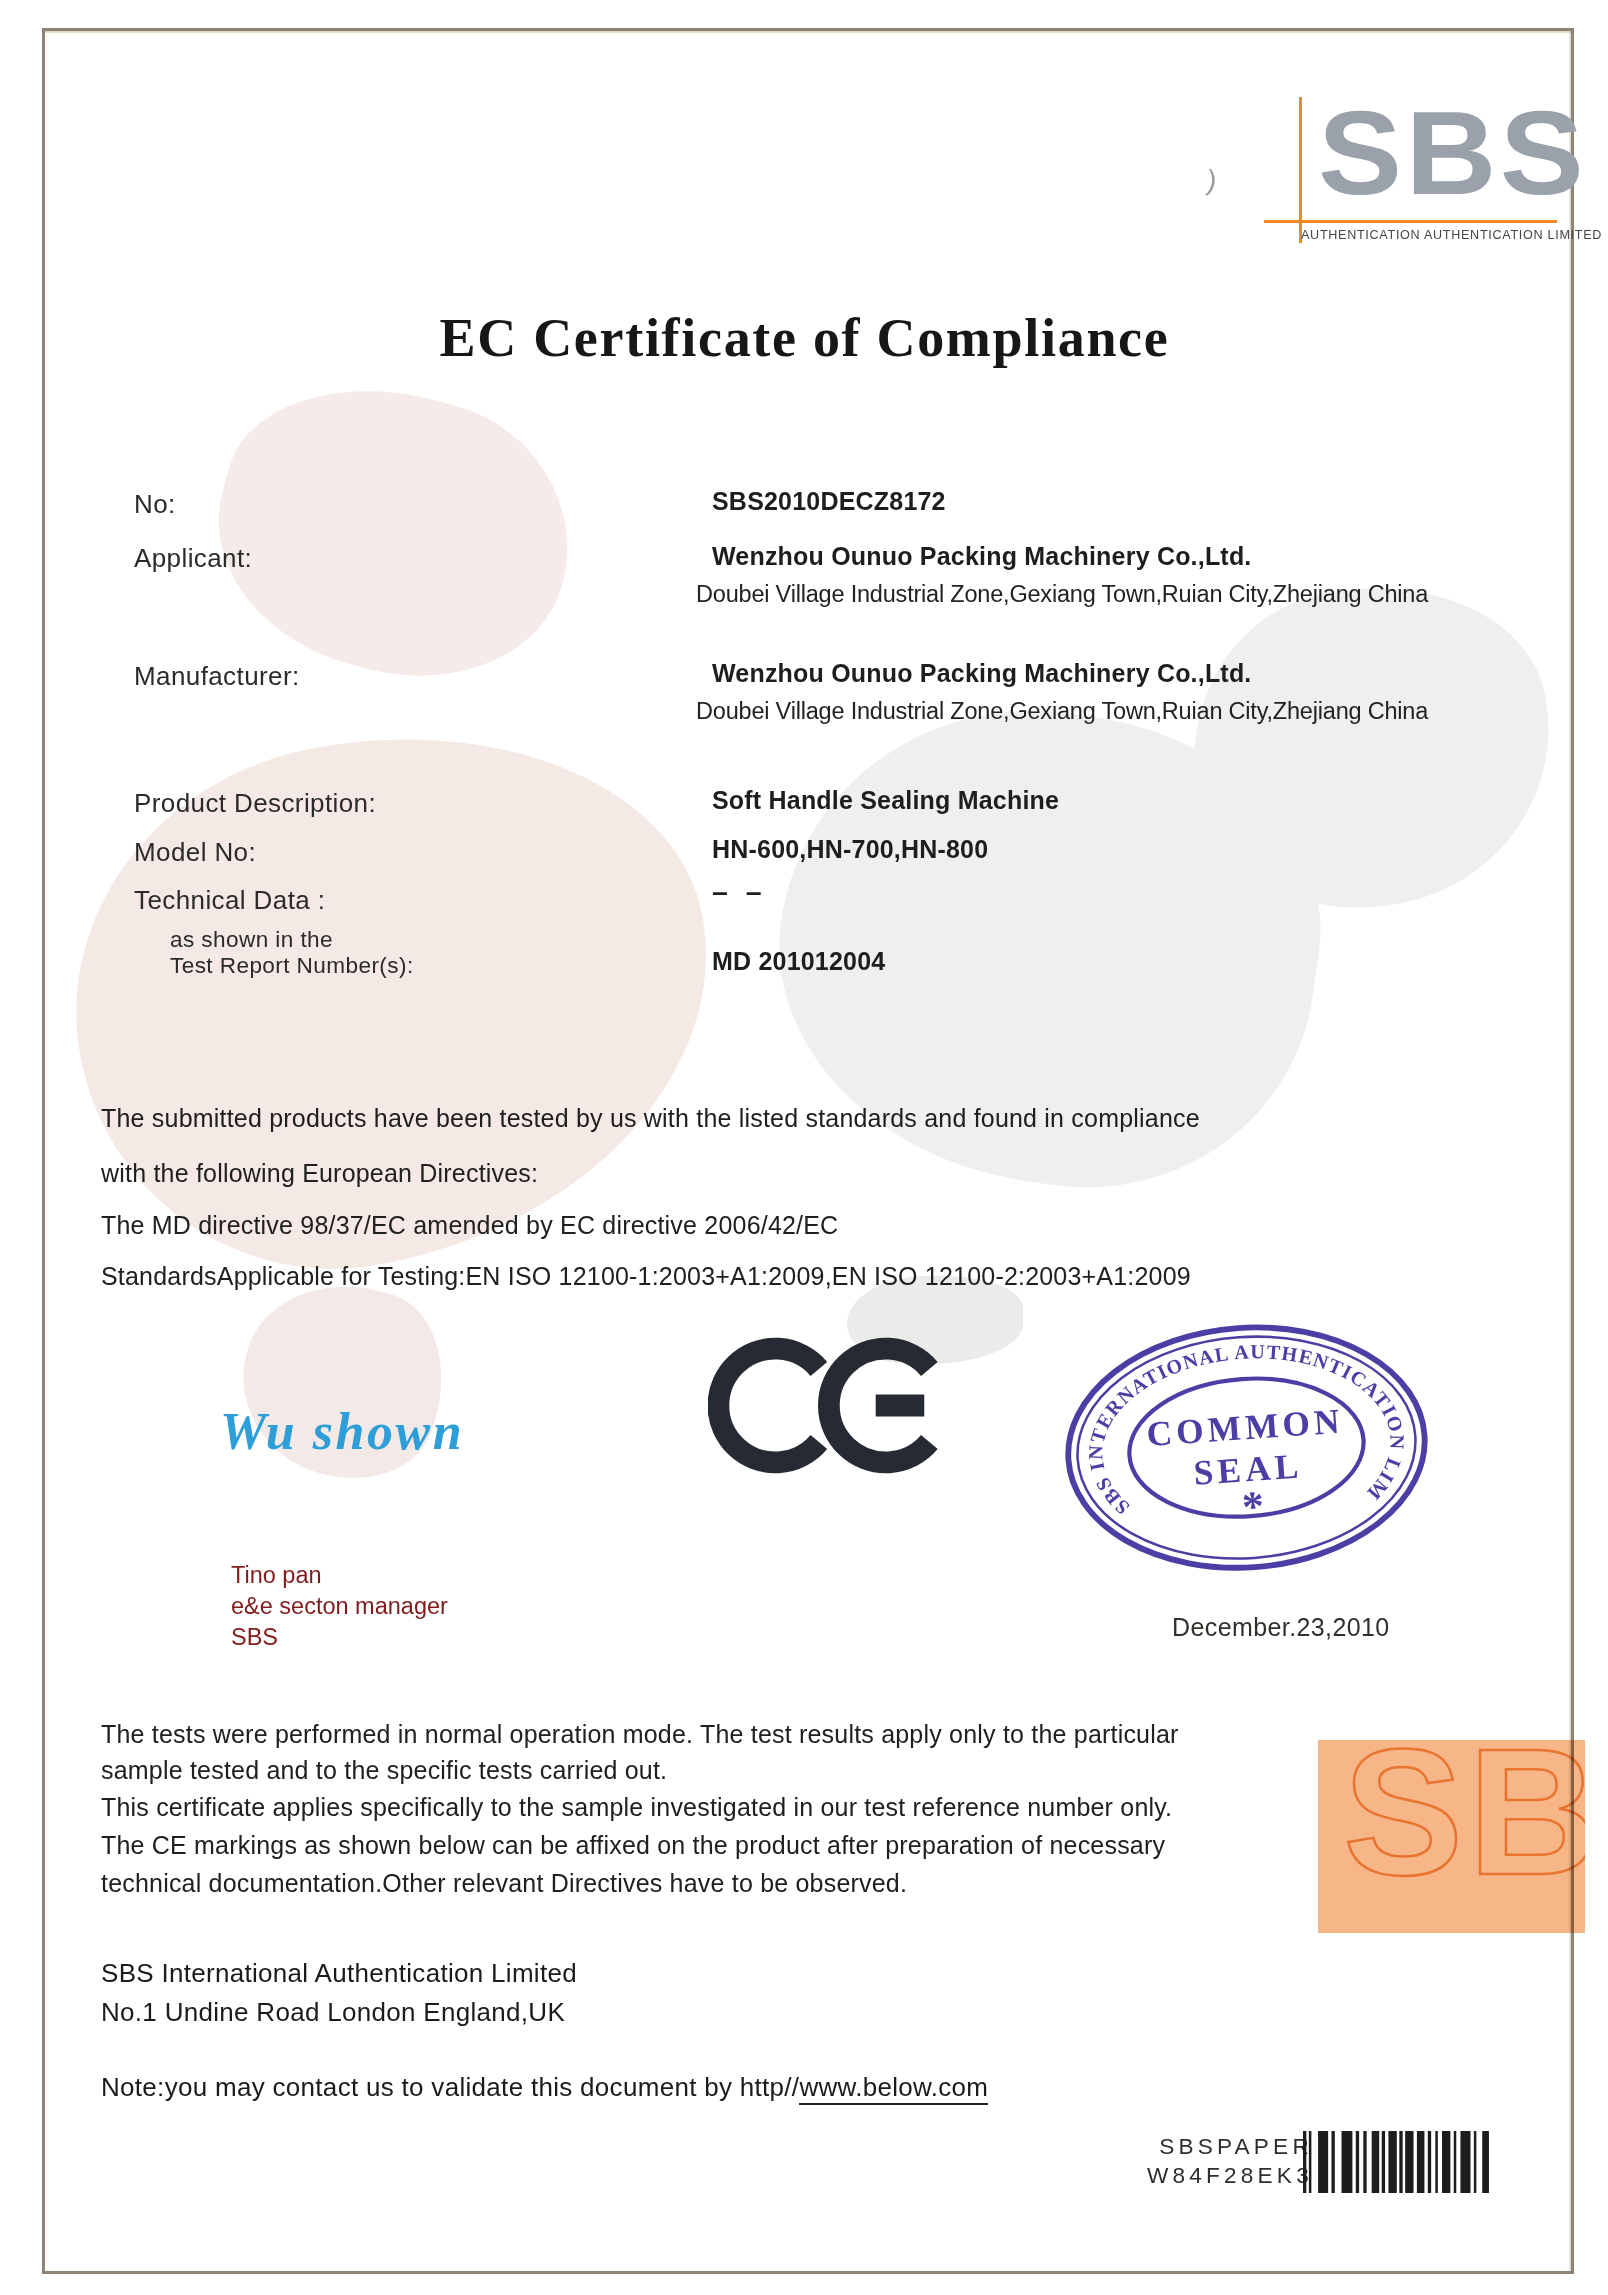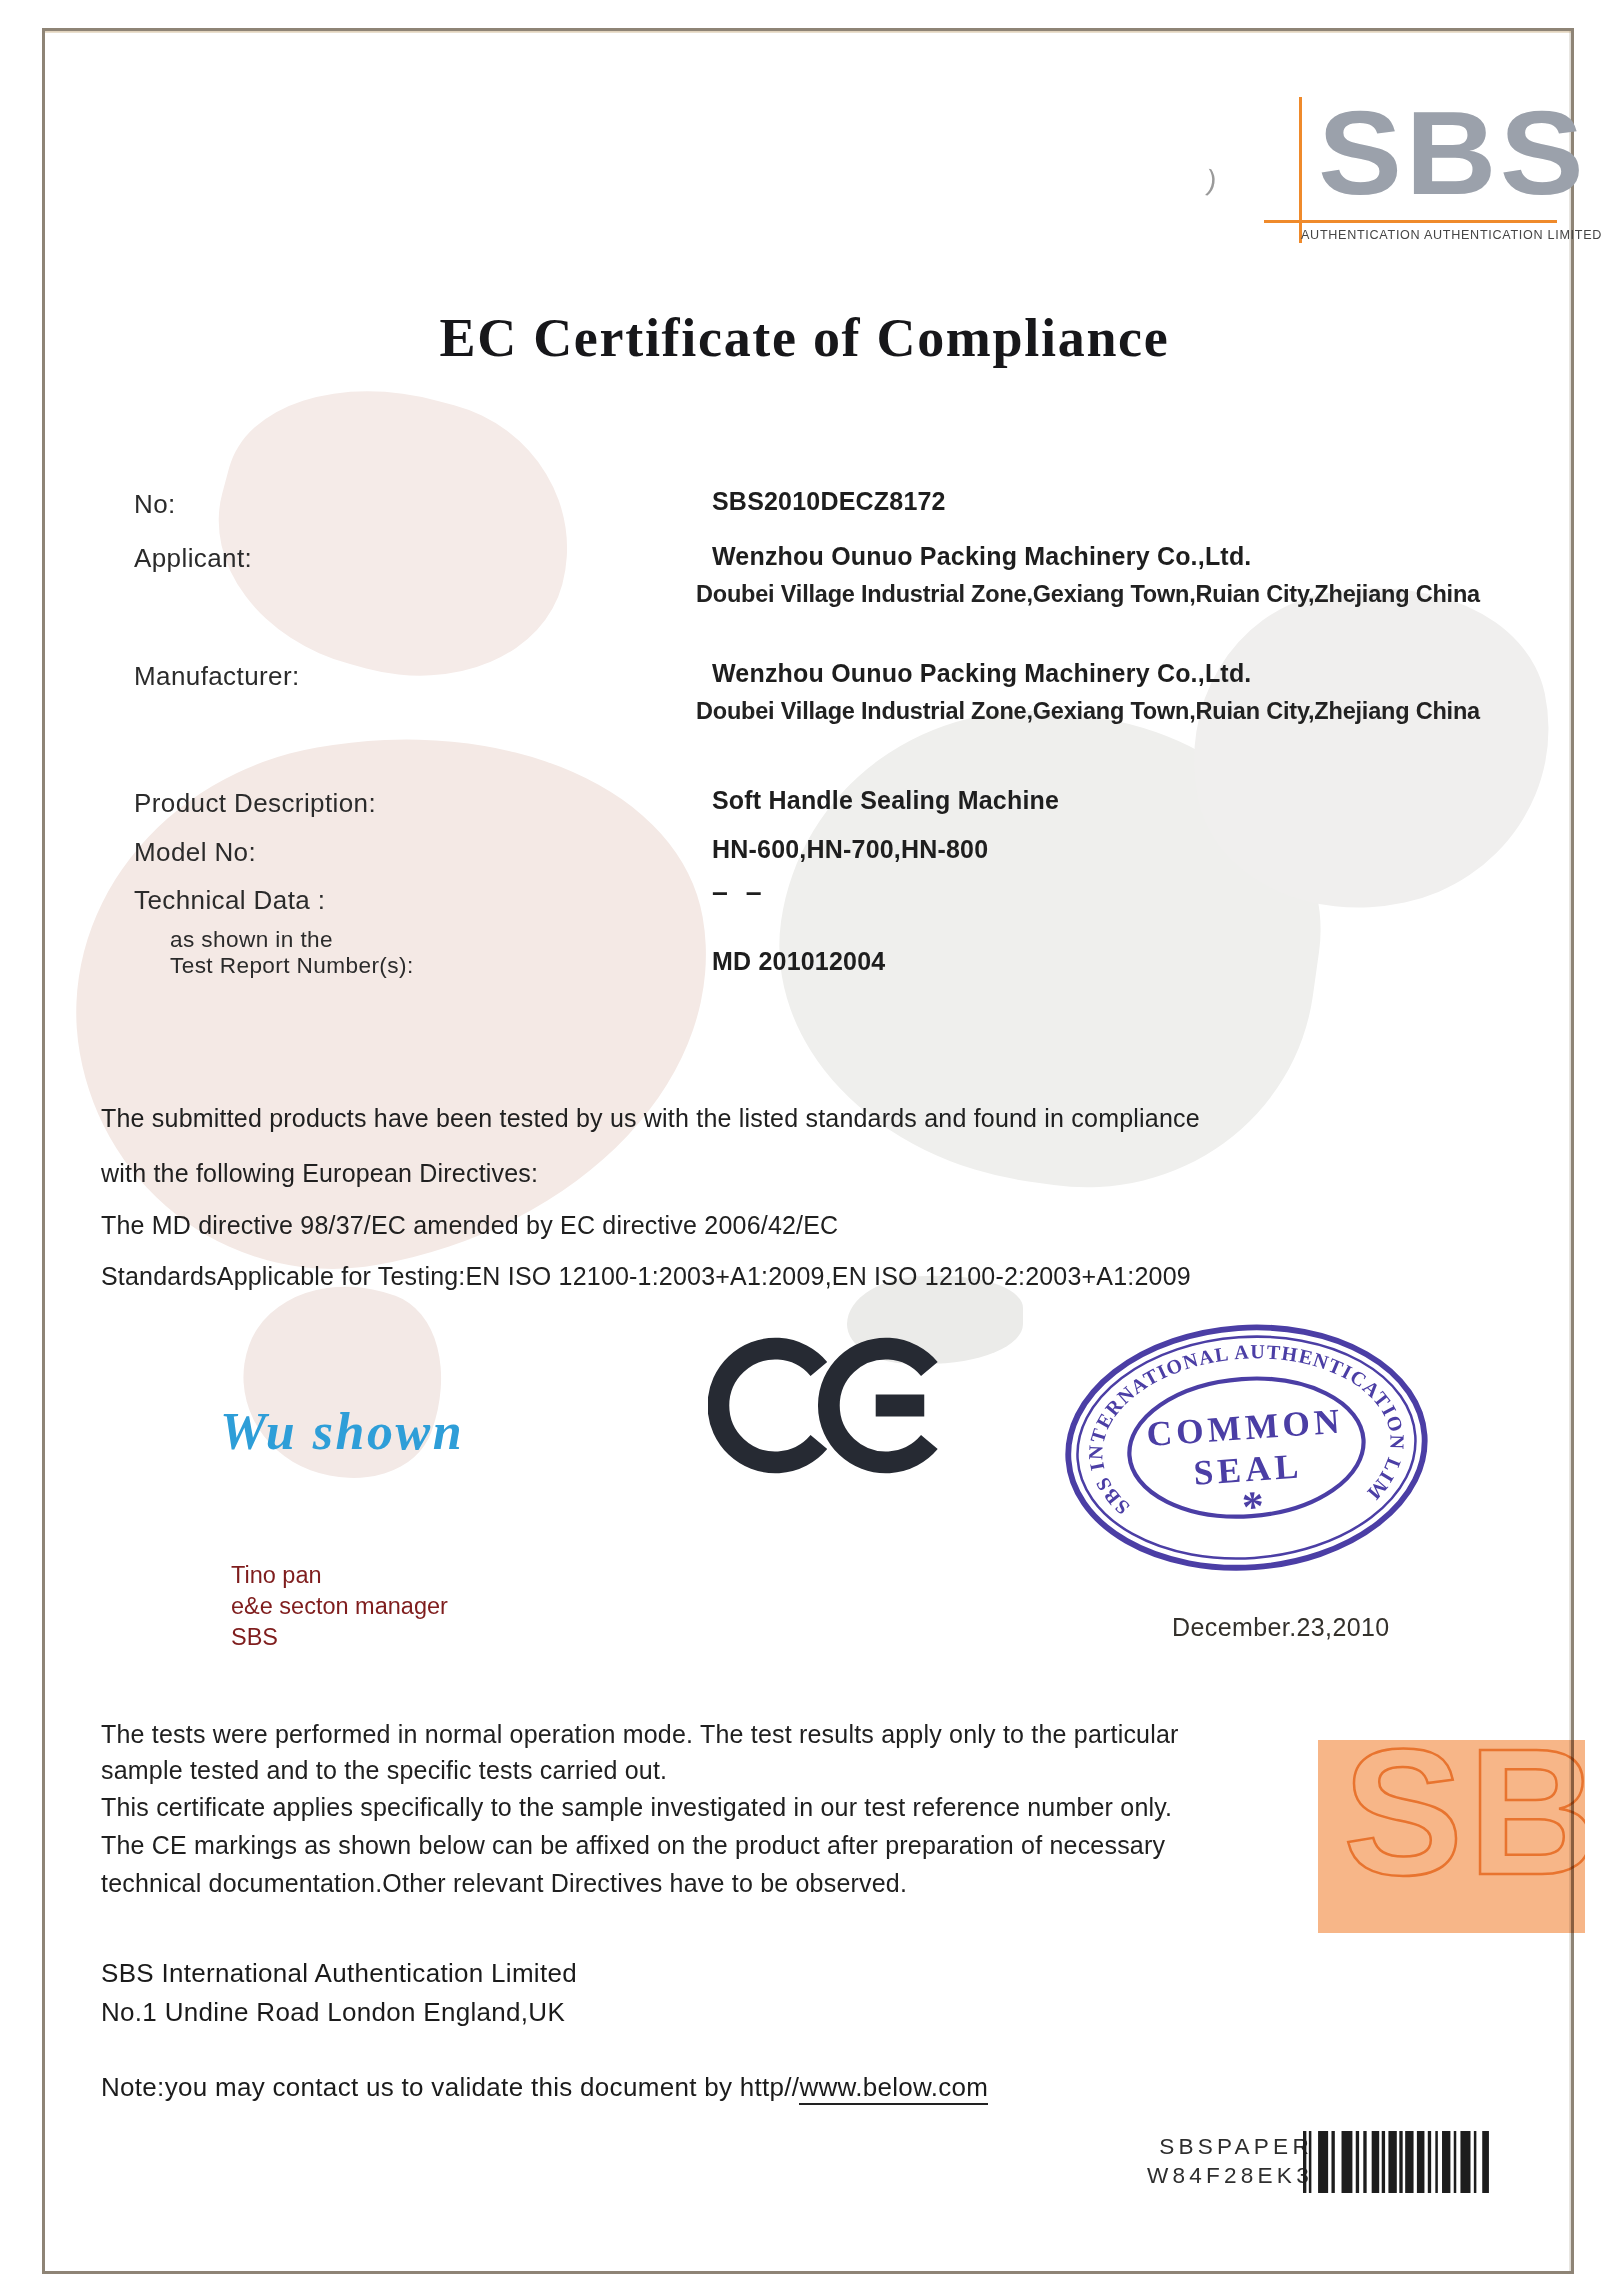--- a/index.html
+++ b/index.html
@@ -31,21 +31,21 @@
     color:#9ba1ab;letter-spacing:3.4px;transform:scaleY(.94);transform-origin:top left;}
   .logo-sub{left:1301px;top:228px;font-size:12.6px;color:#454545;letter-spacing:0.7px;}
   .pen-mark{left:1207px;top:164px;font-size:28.5px;color:#9a9a9a;transform:rotate(8deg);}
   
   .title{left:0;top:307px;width:1609px;text-align:center;
     font-family:"Liberation Serif",serif;font-weight:bold;font-size:54px;
     color:#17171a;letter-spacing:1.7px;}
   
   .flabel{left:134px;font-size:26px;color:#2b2b2b;letter-spacing:0.4px;}
   .fvalue{left:696px;font-size:25px;color:#1e1e1e;font-weight:bold;letter-spacing:0.2px;margin-left:16px;}
-  .faddr{left:696px;font-size:23.5px;color:#222;font-weight:bold;letter-spacing:-0.2px;}
+  .faddr{left:696px;font-size:23.5px;color:#222;font-weight:normal;letter-spacing:-0.2px;}
   .dashes{font-size:28.5px;font-weight:bold;letter-spacing:5px;}
   .small-label{font-size:22.6px;line-height:26px;margin-left:36px;}
   
   .pline{left:101px;font-size:25px;color:#202020;letter-spacing:0.2px;white-space:nowrap;}
   
   .sig{left:220px;top:1402px;font-family:"Liberation Serif",serif;font-style:italic;
     font-weight:bold;font-size:52px;color:#2e9ed8;letter-spacing:2.5px;}
   .signer{left:231px;top:1560px;font-size:23.5px;color:#7f1d1d;line-height:31px;}
   .date{left:1172px;top:1613px;font-size:25px;color:#33302b;letter-spacing:0.4px;}
   

